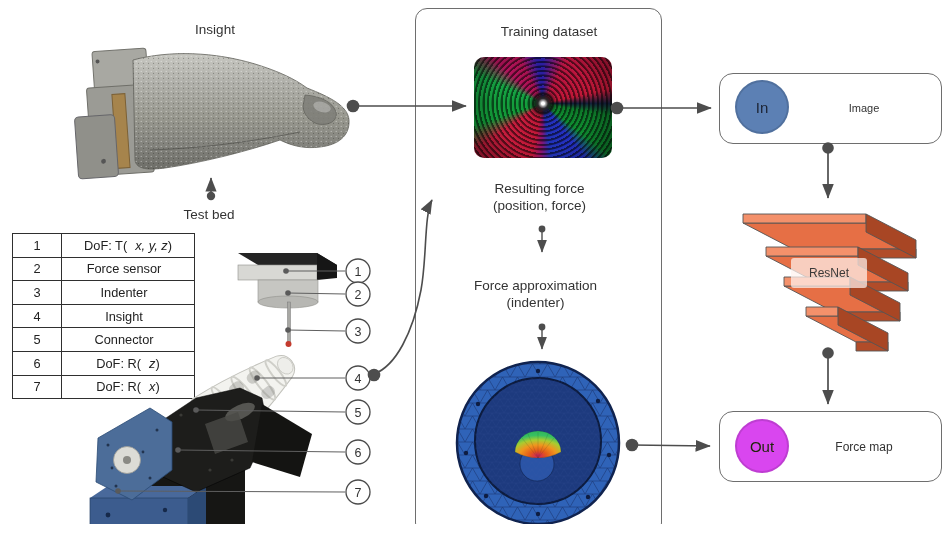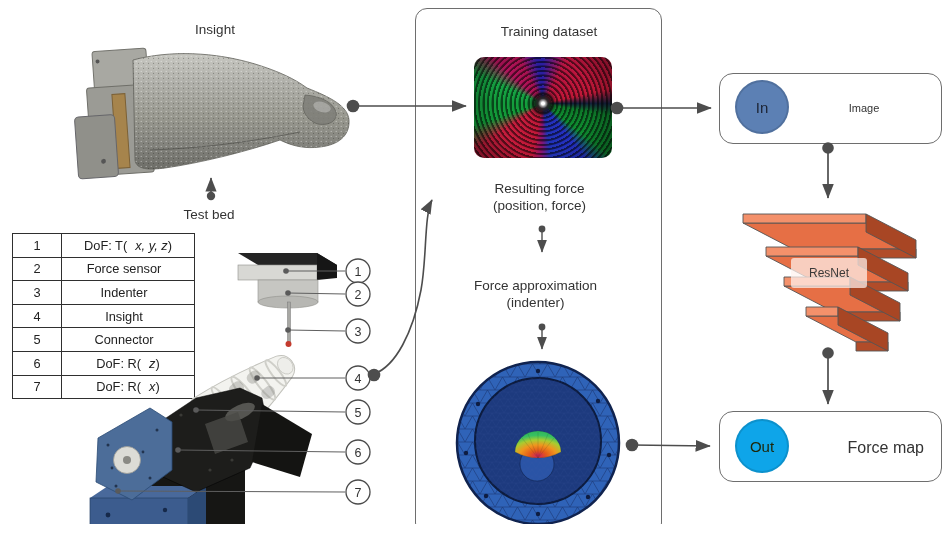--- a/index.html
+++ b/index.html
@@ -6,21 +6,21 @@
   #stage{position:relative;width:950px;height:524px;background:#fff;overflow:hidden;
          font-family:"Liberation Sans",sans-serif;}
   .lbl{position:absolute;font-size:13.5px;color:#333;text-align:center;z-index:4;line-height:17px;}
   
   .frame{position:absolute;border:1.6px solid #6e6e6e;border-radius:12px;background:transparent;z-index:1;}
   .iobox{position:absolute;border:1.6px solid #6e6e6e;border-radius:14px;background:#fff;z-index:2;}
   .circ{position:absolute;width:54px;height:54px;border-radius:50%;z-index:4;
         display:flex;align-items:center;justify-content:center;font-size:15px;color:#1c2333;
         box-shadow:inset 0 0 0 2px rgba(0,0,0,0.12);}
   .circ.in{background:#5c80b4;}
-  .circ.out{background:#0ea5e9;color:#1e2608;}
+  .circ.out{background:#d946ef;color:#1e2608;}
   .resnet-lbl{position:absolute;left:791px;top:258px;width:76px;height:30px;z-index:4;
         background:rgba(255,243,238,0.72);border-radius:3px;display:flex;align-items:center;
         justify-content:center;font-size:12px;color:#3a3a3a;}
   
   .cam{position:absolute;left:474px;top:57px;width:138px;height:101px;border-radius:10px;z-index:2;
     background:
       radial-gradient(circle at 50% 46%, #ffffff 0 1.5px, #b9b9b9 2.5px, rgba(45,45,45,0.92) 5px, rgba(15,15,15,0.78) 8px, rgba(0,0,0,0) 14px),
       repeating-radial-gradient(circle at 50% 46%, rgba(0,0,0,0.55) 0 1.5px, rgba(0,0,0,0) 2.5px 4.5px),
       radial-gradient(circle at 50% 46%, rgba(0,0,0,0.0) 55%, rgba(0,0,0,0.28) 85%, rgba(0,0,0,0.45) 100%),
       conic-gradient(from 0deg at 50% 46%,
@@ -61,21 +61,21 @@
   <div class="iobox" style="left:719px;top:73px;width:221px;height:69px;"></div>
   <div class="circ in" style="left:735px;top:80px;">
       <span>In</span>
     </div>
   <div class="lbl" style="left:804px;top:100px;width:120px;font-size:11px;">Image</div>
 
   <div class="iobox" style="left:719px;top:411px;width:221px;height:69px;"></div>
   <div class="circ out" style="left:735px;top:419px;">
       <span>Out</span>
     </div>
-  <div class="lbl" style="left:804px;top:439px;width:120px;font-size:16px;text-align:right;">Force map</div>
+  <div class="lbl" style="left:804px;top:439px;width:120px;font-size:12px;">Force map</div>
 
   <div class="resnet-lbl">ResNet</div>
 
   <table class="parts">
     <tbody>
       <tr>
           <td class="c1">1</td>
           <td class="c2"><span>DoF: T(</span><span class="it">x, y, z</span><span>)</span></td>
         </tr>
       <tr>

